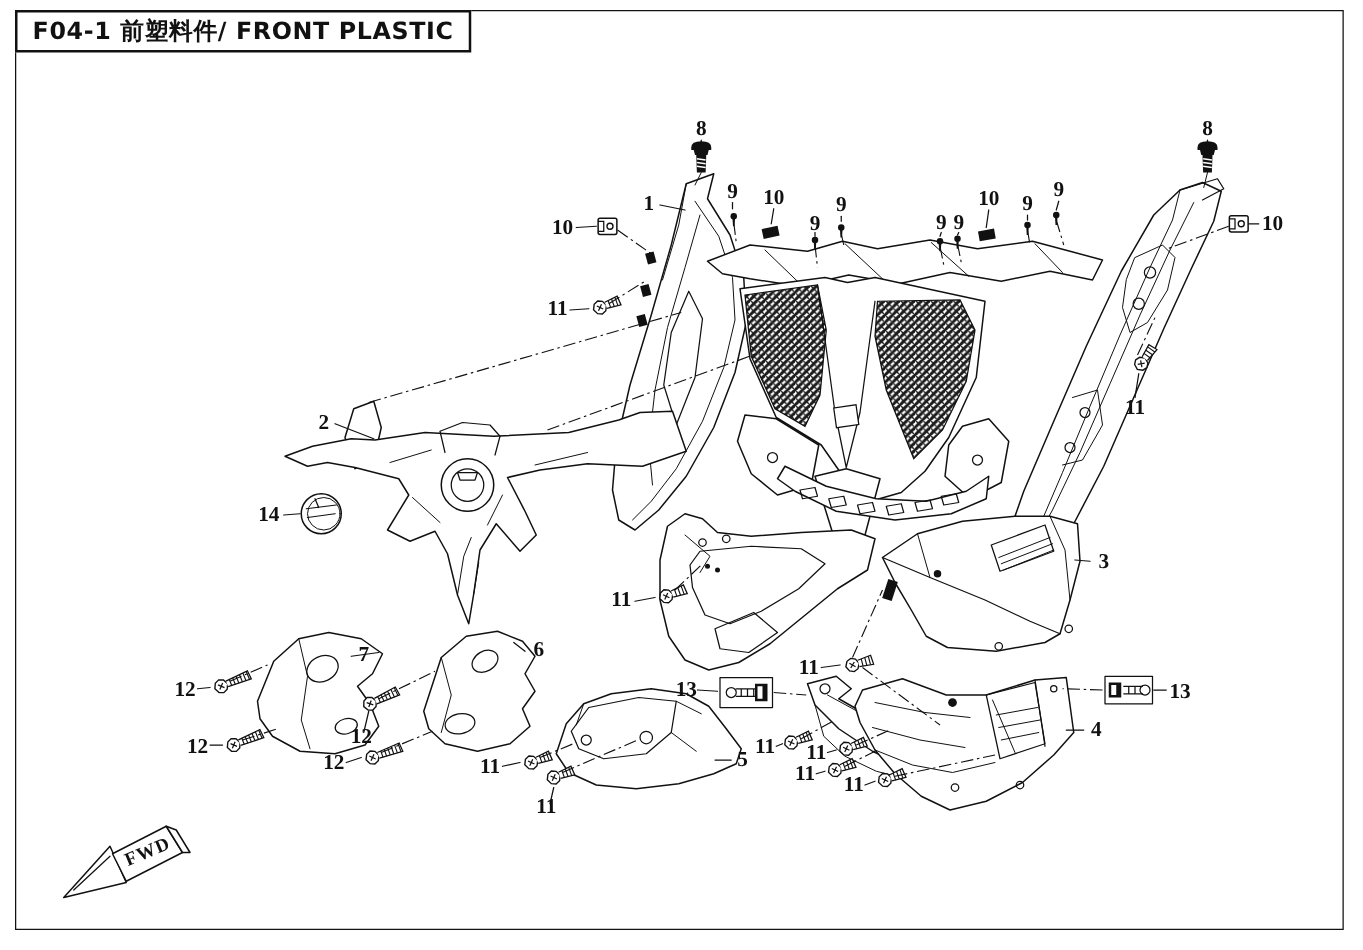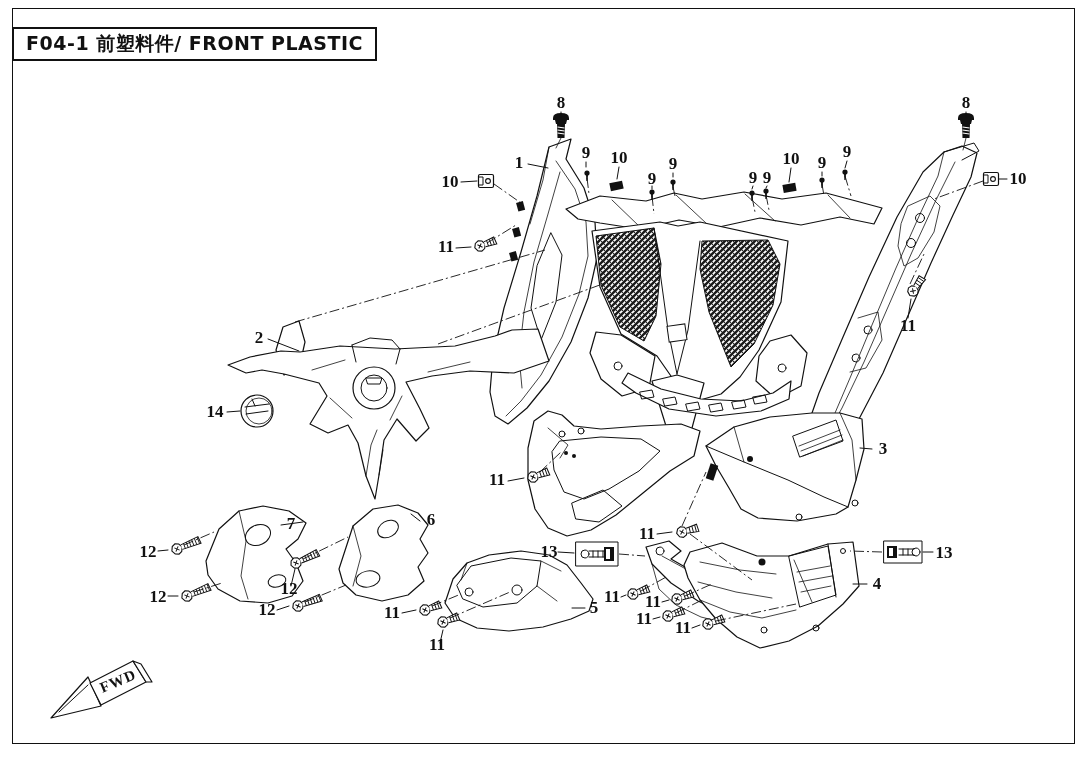--- a/index.html
+++ b/index.html
@@ -2,21 +2,21 @@
 <html><head>
 <meta charset="utf-8">
 <style>
   html,body{margin:0;padding:0;background:#fff;}
   .page{position:relative;width:1090px;height:760px;background:#fff;overflow:hidden;
         font-family:"Liberation Sans",sans-serif;}
   .frame{position:absolute;left:12px;top:8px;width:1063px;height:736px;
          border:1.6px solid #111;box-sizing:border-box;}
   .title-box{position:absolute;left:12px;top:8px;width:365px;height:34px;
              border:2px solid #111;box-sizing:border-box;background:#fff;
-             display:flex;align-items:center;justify-content:center;z-index:3;margin-top:19px;}
+             display:flex;align-items:center;justify-content:center;z-index:3;}
   .title-box span{font-family:"DejaVu Sans",sans-serif;font-weight:bold;font-size:19px;
                   letter-spacing:.5px;color:#111;white-space:nowrap;}
   svg.diagram{position:absolute;left:0;top:0;z-index:2;}
   .part{fill:#fff;stroke:#111;stroke-width:1.2;stroke-linejoin:round;}
   .ln{fill:none;stroke:#111;stroke-width:1;stroke-linejoin:round;stroke-linecap:round;}
   .thin{stroke-width:.8;}
   .dash{fill:none;stroke:#111;stroke-width:.9;stroke-dasharray:10 3 2 3;}
   .dark{fill:#111;stroke:none;}
   .co{font-family:"Liberation Serif",serif;font-weight:700;font-size:17px;fill:#111;
       text-anchor:middle;}

